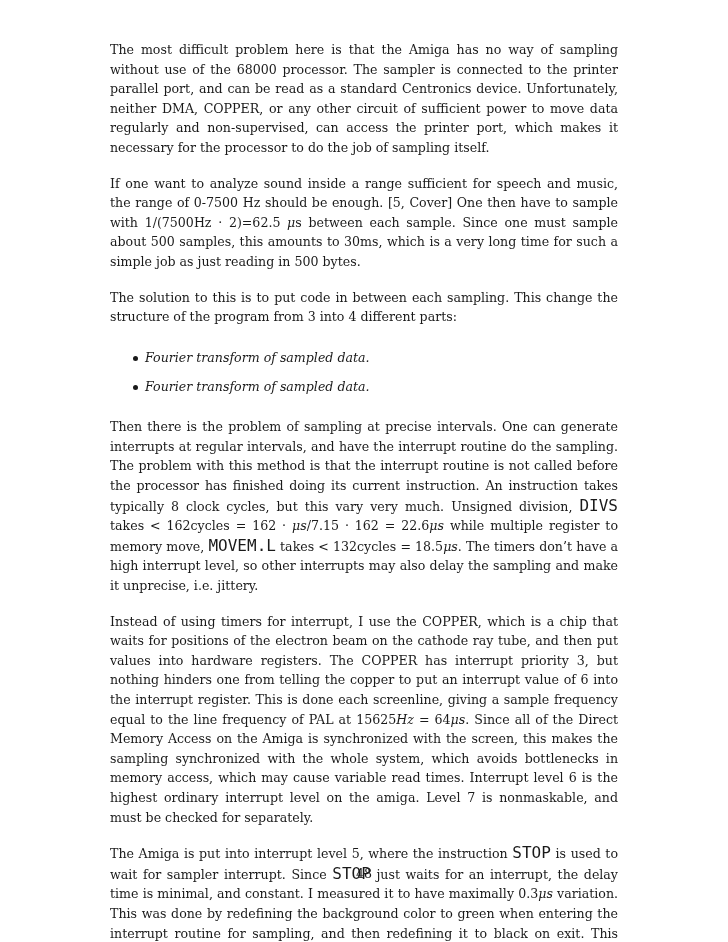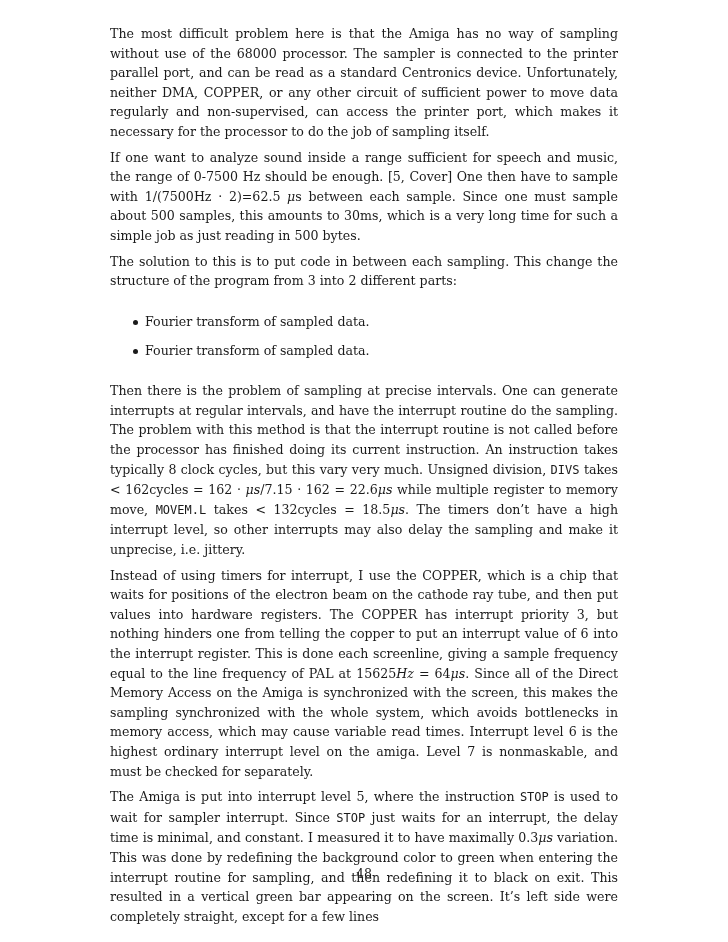--- a/index.html
+++ b/index.html
@@ -3,43 +3,43 @@
 <meta charset="utf-8">
 <style>
   html, body { margin: 0; padding: 0; background: #ffffff; }
   body { width: 728px; height: 942px; position: relative; overflow: hidden; }
   .page {
     position: absolute; left: 110px; top: 24px; width: 508px;
     font-family: "DejaVu Serif", "Liberation Serif", serif;
     font-size: 12.6px; line-height: 19.6px; color: #1a1a1a;
     text-align: justify;
   }
-  .para { margin: 0 0 6px 0; text-align: justify; hyphens: auto; }
-  .para .tt { font-family: "DejaVu Sans Mono", "Liberation Mono", monospace; font-size: 12px; }
+  .para { margin: 16px 0 6px 0; text-align: justify; hyphens: auto; }
+  .para .tt { font-family: "DejaVu Sans Mono", "Liberation Mono", monospace; font-size: 16px; }
   .para .it { font-style: italic; }
-  ul.bullets { list-style: none; padding: 0; margin: 21px 0 21px 0; }
+  ul.bullets { list-style: none; padding: 0; margin: 21px 0 21px 0; font-style: italic; }
   ul.bullets li { position: relative; padding-left: 35px; margin-bottom: 9.4px; line-height: 19.6px; }
   ul.bullets li::before {
     content: ""; position: absolute; left: 23px; top: 8px;
     width: 5px; height: 5px; border-radius: 50%; background: #1a1a1a;
   }
   .page-number {
     position: absolute; top: 866px; left: 0; width: 728px; text-align: center;
     font-family: "DejaVu Serif", "Liberation Serif", serif; font-size: 12.6px; color: #1a1a1a;
   }
 </style>
 </head>
 <body>
 
 <div class="page">
   <p class="para">The most difficult problem here is that the Amiga has no way of sampling without use of the 68000 processor. The sampler is connected to the printer parallel port, and can be read as a standard Centronics device. Unfortunately, neither DMA, COPPER, or any other circuit of sufficient power to move data regularly and non-supervised, can access the printer port, which makes it necessary for the processor to do the job of sampling itself.</p>
 
   <p class="para"><span>If one want to analyze sound inside a range sufficient for speech and music, the range of 0-7500 Hz should be enough. [5, Cover] One then have to sample with 1/(7500Hz · 2)=62.5 </span><span class="it">μ</span><span>s between each sample. Since one must sample about 500 samples, this amounts to 30ms, which is a very long time for such a simple job as just reading in 500 bytes.</span></p>
 
-  <p class="para">The solution to this is to put code in between each sampling. This change the structure of the program from 3 into 2 different parts:</p>
+  <p class="para">The solution to this is to put code in between each sampling. This change the structure of the program from 3 into 4 different parts:</p>
 
   <ul class="bullets">
     <li>Fourier transform of sampled data.</li>
     <li>Fourier transform of sampled data.</li>
   </ul>
 
   <p class="para"><span>Then there is the problem of sampling at precise intervals. One can generate interrupts at regular intervals, and have the interrupt routine do the sampling. The problem with this method is that the interrupt routine is not called before the processor has finished doing its current instruction. An instruction takes typically 8 clock cycles, but this vary very much. Unsigned division, </span><span class="tt">DIVS</span><span> takes &lt; 162cycles = 162 · </span><span class="it">μs</span><span>/7.15 · 162 = 22.6</span><span class="it">μs</span><span> while multiple register to memory move, </span><span class="tt">MOVEM.L</span><span> takes &lt; 132cycles = 18.5</span><span class="it">μs</span><span>. The timers don’t have a high interrupt level, so other interrupts may also delay the sampling and make it unprecise, i.e. jittery.</span></p>
 
   <p class="para"><span>Instead of using timers for interrupt, I use the COPPER, which is a chip that waits for positions of the electron beam on the cathode ray tube, and then put values into hardware registers. The COPPER has interrupt priority 3, but nothing hinders one from telling the copper to put an interrupt value of 6 into the interrupt register. This is done each screenline, giving a sample frequency equal to the line frequency of PAL at 15625</span><span class="it">Hz</span><span> = 64</span><span class="it">μs</span><span>. Since all of the Direct Memory Access on the Amiga is synchronized with the screen, this makes the sampling synchronized with the whole system, which avoids bottlenecks in memory access, which may cause variable read times. Interrupt level 6 is the highest ordinary interrupt level on the amiga. Level 7 is nonmaskable, and must be checked for separately.</span></p>
 

